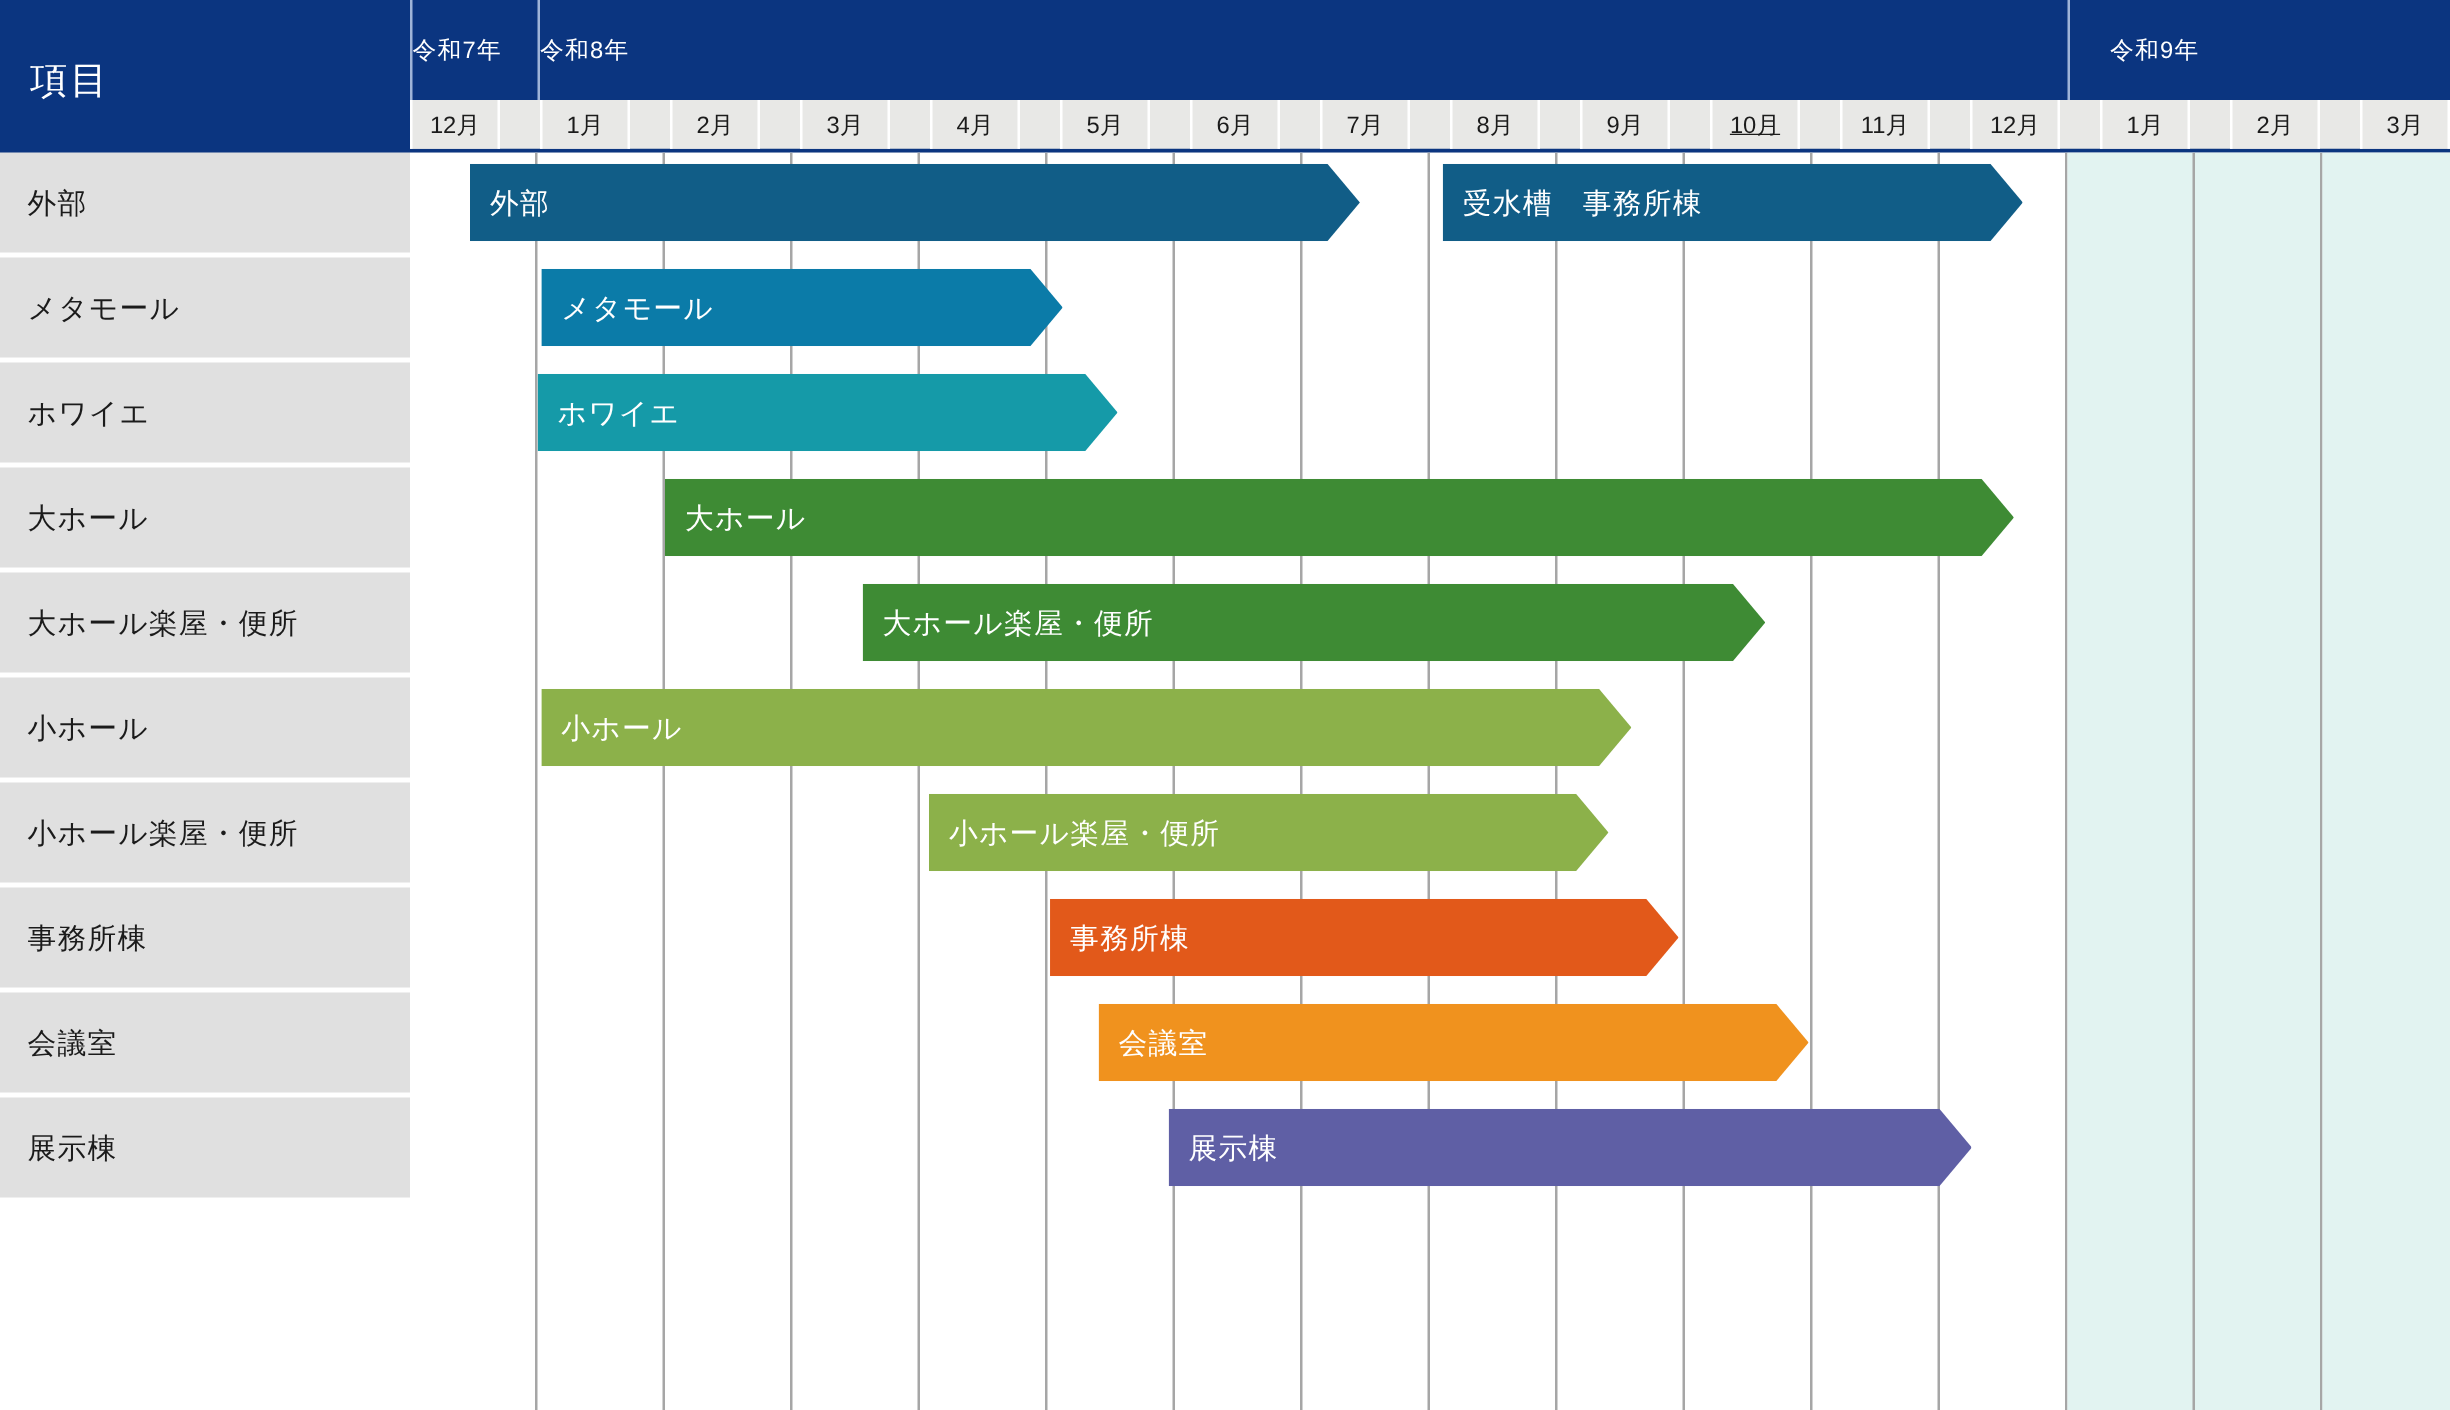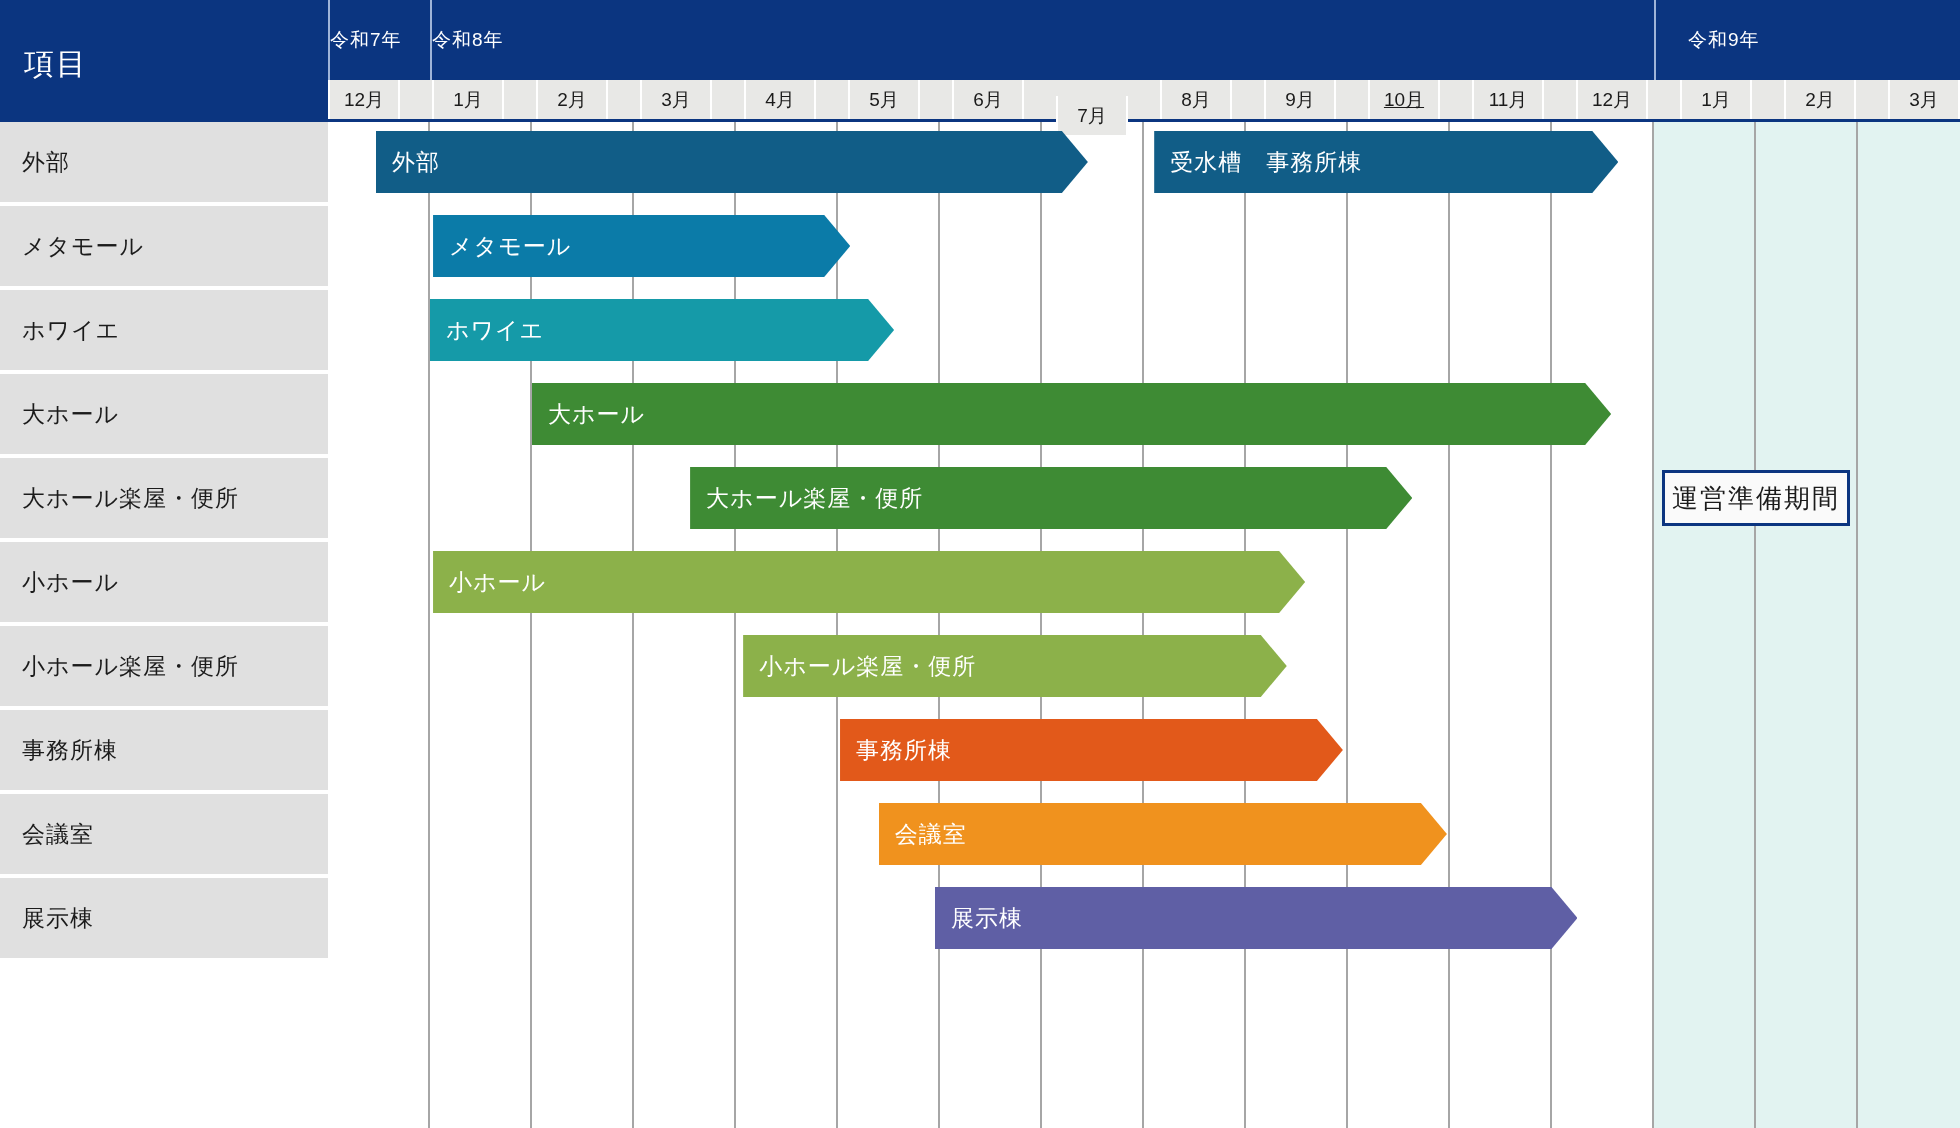--- a/index.html
+++ b/index.html
@@ -182,21 +182,21 @@
       </div>
       <div class="month-cell" style="width: 102px;">
         <span>4月</span>
       </div>
       <div class="month-cell" style="width: 102px;">
         <span>5月</span>
       </div>
       <div class="month-cell" style="width: 102px;">
         <span>6月</span>
       </div>
-      <div class="month-cell" style="width: 102px; margin-top: 16px;">
+      <div class="month-cell" style="width: 102px;">
         <span>7月</span>
       </div>
       <div class="month-cell" style="width: 102px;">
         <span>8月</span>
       </div>
       <div class="month-cell" style="width: 102px;">
         <span>9月</span>
       </div>
       <div class="month-cell" style="width: 102px; text-decoration: underline;">
         <span>10月</span>
@@ -294,18 +294,15 @@
       </div>
       <div class="bar arrow" style="left: 512.04px; width: 502.86px; top: 597px; background: rgb(226, 89, 26);">
         <span>事務所棟</span>
       </div>
       <div class="bar arrow" style="left: 550.8px; width: 568.14px; top: 681px; background: rgb(240, 146, 30);">
         <span>会議室</span>
       </div>
       <div class="bar arrow" style="left: 606.9px; width: 642.6px; top: 765px; background: rgb(95, 95, 165);">
         <span>展示棟</span>
       </div>
-      <div id="prep-box" style="left: 1334px; width: 188px; top: 348px; height: 56px;">
-        <span>運営準備期間</span>
-      </div>
     </div>
 
 </div>
 
 </body></html>

